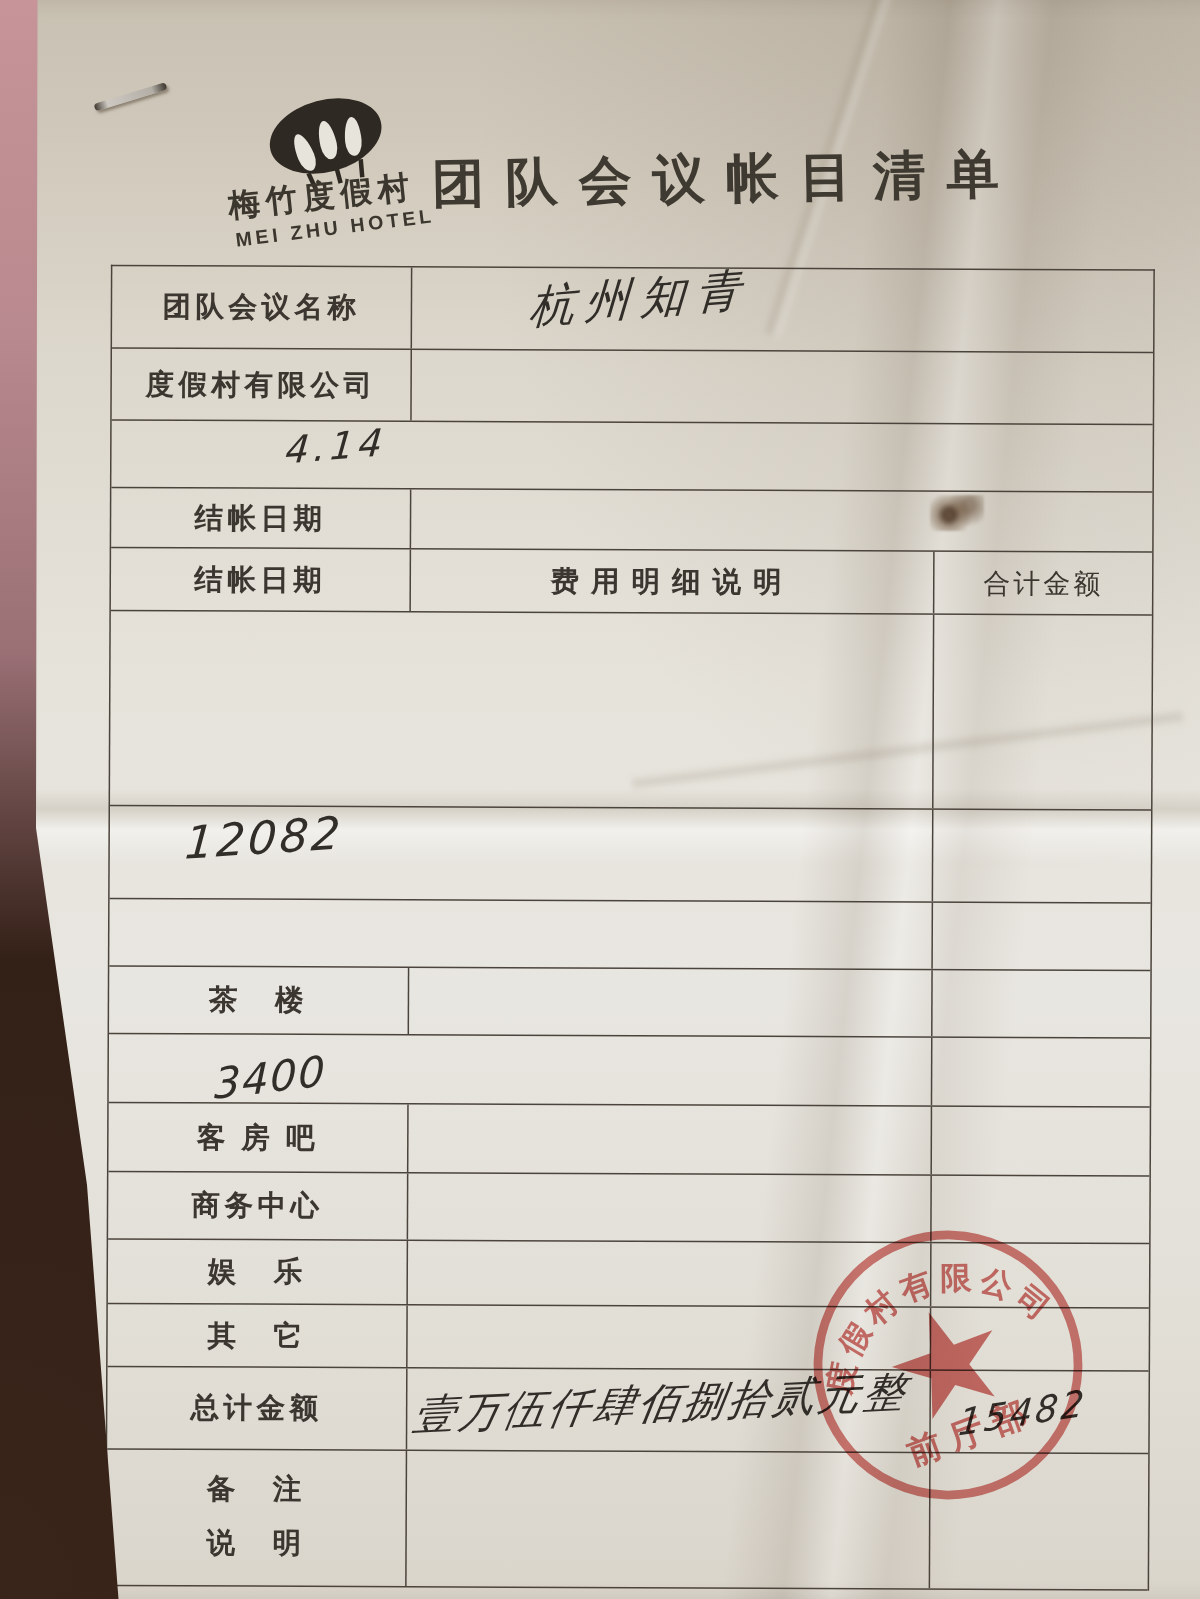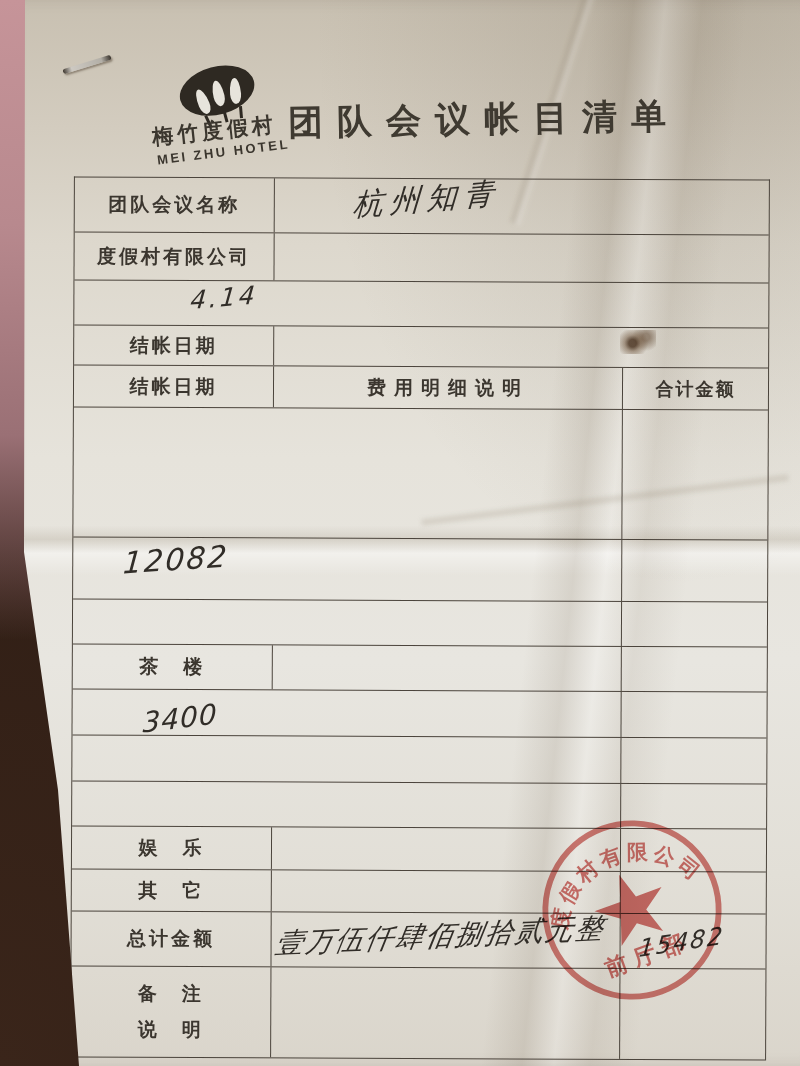--- a/index.html
+++ b/index.html
@@ -67,21 +67,21 @@
   .cell.detail{flex:1;}
   .cell.total{width:146px;border-left:1.4px solid #4b443c;display:flex;
     align-items:center;justify-content:center;}
   .r1{height:55px}.r2{height:48px}.r3{height:45px}.r4{height:40px}
   .r5{height:42px}.r6{height:130px}.r7{height:62px}.r8{height:45px}
   .r9{height:45px}.r10{height:46px}.r11{height:46px}.r12{height:45px}
   .r13{height:43px}.r14{height:42px}.r15{height:55px}.r16{height:91px;border-bottom:1.4px solid #4b443c;}
   .tight{letter-spacing:0.5px;font-size:18.5px;}
   .hdr-detail{display:flex;align-items:center;justify-content:center;
     font-size:19px;font-weight:700;letter-spacing:8px;}
-  .hdr-total{font-size:18px;font-weight:700;letter-spacing:2px;}
+  .hdr-total{font-size:18px;font-weight:400;letter-spacing:2px;}
   .two-line span{display:block;line-height:1.9;}
 
   
   .hand{position:absolute;color:#312d28;font-style:italic;white-space:nowrap;
     font-family:"DejaVu Sans","Liberation Sans",sans-serif;}
   .hw-name{left:78px;top:0px;font-size:30px;letter-spacing:7px;transform:rotate(-5deg) skewX(-8deg);}
   .hw-date{left:116px;top:2px;font-size:25px;letter-spacing:3px;transform:rotate(-5deg) skewX(-10deg);}
   .hw-meal{left:50px;top:4px;font-size:30px;letter-spacing:2px;transform:rotate(-4deg) skewX(-8deg);}
   .hw-rent{left:70px;top:12px;font-size:28px;letter-spacing:1px;transform:rotate(-7deg) skewX(-8deg);}
   .hw-total-words{left:4px;top:4px;font-size:28px;letter-spacing:2px;
@@ -197,25 +197,31 @@
       </div>
 
       <div class="trow r10">
         <div class="cell detail">
           <span class="hand hw-rent">3400</span>
         </div>
         <div class="cell total"></div>
       </div>
 
       <div class="trow r11">
+        <div class="cell label">
+          <span>客 房 吧</span>
+        </div>
         <div class="cell detail"></div>
         <div class="cell total"></div>
       </div>
 
       <div class="trow r12">
+        <div class="cell label">
+          <span>商务中心</span>
+        </div>
         <div class="cell detail"></div>
         <div class="cell total"></div>
       </div>
 
       <div class="trow r13">
         <div class="cell label">
           <span>娱　乐</span>
         </div>
         <div class="cell detail"></div>
         <div class="cell total"></div>

